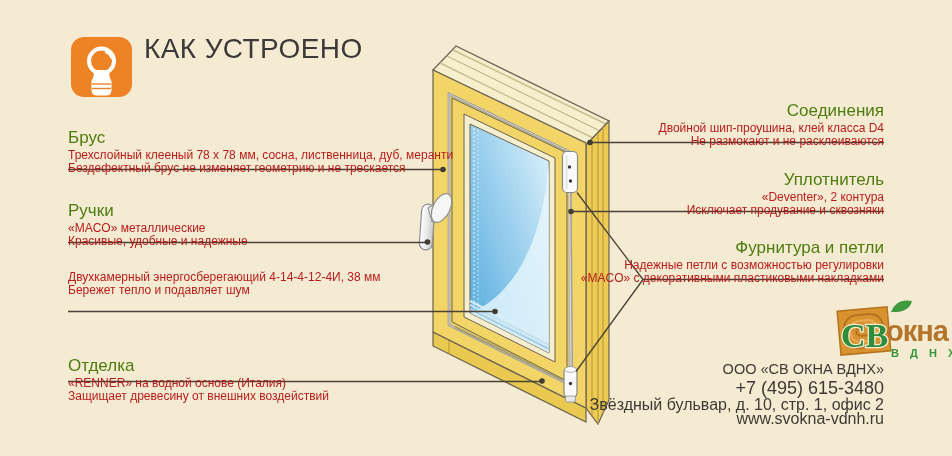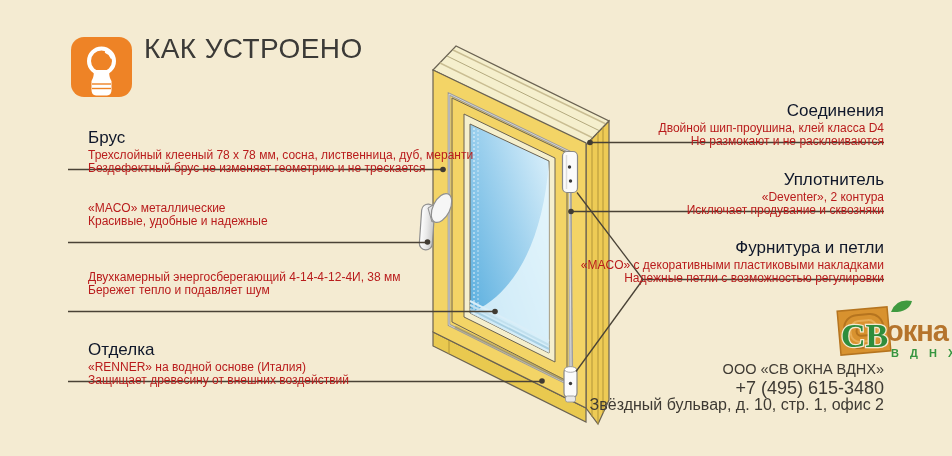--- a/index.html
+++ b/index.html
@@ -5,25 +5,25 @@
   html,body{margin:0;padding:0;}
   body{width:952px;height:456px;background:#f4ebd2;position:relative;overflow:hidden;
        font-family:"Liberation Sans",sans-serif;}
   .stage{position:absolute;inset:0;width:952px;height:448px;border-radius:13px;}
   svg.canvas{position:absolute;left:0;top:0;}
   
   .title{position:absolute;left:144px;top:30px;font-size:28px;line-height:38px;
          color:#3b3a37;letter-spacing:.4px;font-weight:400;}
   
   .sec{position:absolute;}
-  .sec h3{margin:0 0 3px 0;font-size:17px;line-height:17px;font-weight:400;color:#0f172a;}
+  .sec h3{margin:0 0 3px 0;font-size:17px;line-height:17px;font-weight:400;color:#4d7c0f;}
   .sec p{margin:0;font-size:12px;line-height:13px;color:#b91c1c;}
-  .left{left:68px;width:400px;text-align:left;margin-left:20px;}
+  .left{left:68px;width:400px;text-align:left;}
   .right{right:68px;width:330px;text-align:right;}
-  .ls0{top:129px}.ls1{top:202px}.ls2{top:271px}.ls3{top:341px}
+  .ls0{top:129px}.ls1{top:202px}.ls2{top:271px}.ls3{top:357px}
   .rs0{top:102px}.rs1{top:171px}.rs2{top:239px}
   
   .contact{position:absolute;right:68px;top:361px;text-align:right;color:#3e3a33;margin-left:38px;}
   .contact .company{font-size:14.5px;line-height:17px;}
   .contact .phone{font-size:18px;line-height:20px;}
   .contact .addr,.contact .site{font-size:16px;line-height:13.5px;}
   .logo{position:absolute;left:831px;top:298px;width:130px;height:62px;}
 </style>
 </head>
 <body>
@@ -138,20 +138,21 @@
   <div class="title">
     <div>КАК УСТРОЕНО</div>
   </div>
 
   <div class="sec left ls0">
     <h3>Брус</h3>
     <p>Трехслойный клееный 78 х 78 мм, сосна, лиственница, дуб, меранти</p>
     <p>Бездефектный брус не изменяет геометрию и не трескается</p>
   </div>
   <div class="sec left ls1">
+    <h3>Ручки</h3>
     <p>«MACO» металлические</p>
     <p>Красивые, удобные и надежные</p>
   </div>
   <div class="sec left ls2">
     <p>Двухкамерный энергосберегающий 4-14-4-12-4И, 38 мм</p>
     <p>Бережет тепло и подавляет шум</p>
   </div>
   <div class="sec left ls3">
     <h3>Отделка</h3>
     <p>«RENNER» на водной основе (Италия)</p>
@@ -163,22 +164,22 @@
     <p>Двойной шип-проушина, клей класса D4</p>
     <p>Не размокают и не расклеиваются</p>
   </div>
   <div class="sec right rs1">
     <h3>Уплотнитель</h3>
     <p>«Deventer», 2 контура</p>
     <p>Исключает продувание и сквозняки</p>
   </div>
   <div class="sec right rs2">
     <h3>Фурнитура и петли</h3>
+    <p>Надежные петли с возможностью регулировки</p>
     <p>«MACO» с декоративными пластиковыми накладками</p>
-    <p>Надежные петли с возможностью регулировки</p>
   </div>
 
   <div class="logo">
     <svg width="130" height="62" viewBox="793 298 130 62">
       <g transform="rotate(-5 826 331)">
         <rect x="801" y="309" width="50" height="44" fill="#d8922f" stroke="#b5741f" stroke-width="1.5"></rect>
         <rect x="806.5" y="314.5" width="39" height="33" rx="13" fill="none" stroke="#b5741f" stroke-width="2"></rect>
         <rect x="812.5" y="320.5" width="27" height="21" rx="9" fill="none" stroke="#e7ac55" stroke-width="2"></rect>
         <rect x="818.5" y="326.5" width="15" height="9" rx="4.5" fill="none" stroke="#b5741f" stroke-width="2"></rect>
       </g>
@@ -186,15 +187,16 @@
       <path d="M853,312 Q858,298 874,301 Q871,313 853,312 Z" fill="#3f9a3f"></path>
       <text x="848" y="341" font-size="29" font-weight="700" fill="#b5742c" letter-spacing="-1">окна</text>
       <text x="853" y="357" font-size="11" font-weight="700" fill="#35953f" letter-spacing="4">В Д Н Х</text>
     </svg>
   </div>
 
   <div class="contact">
     <div class="company">ООО «СВ ОКНА ВДНХ»</div>
     <div class="phone">+7 (495) 615-3480</div>
     <div class="addr">Звёздный бульвар, д. 10, стр. 1, офис 2</div>
+    <div class="site">www.svokna-vdnh.ru</div>
   </div>
 
 </div>
 
 </body></html>

